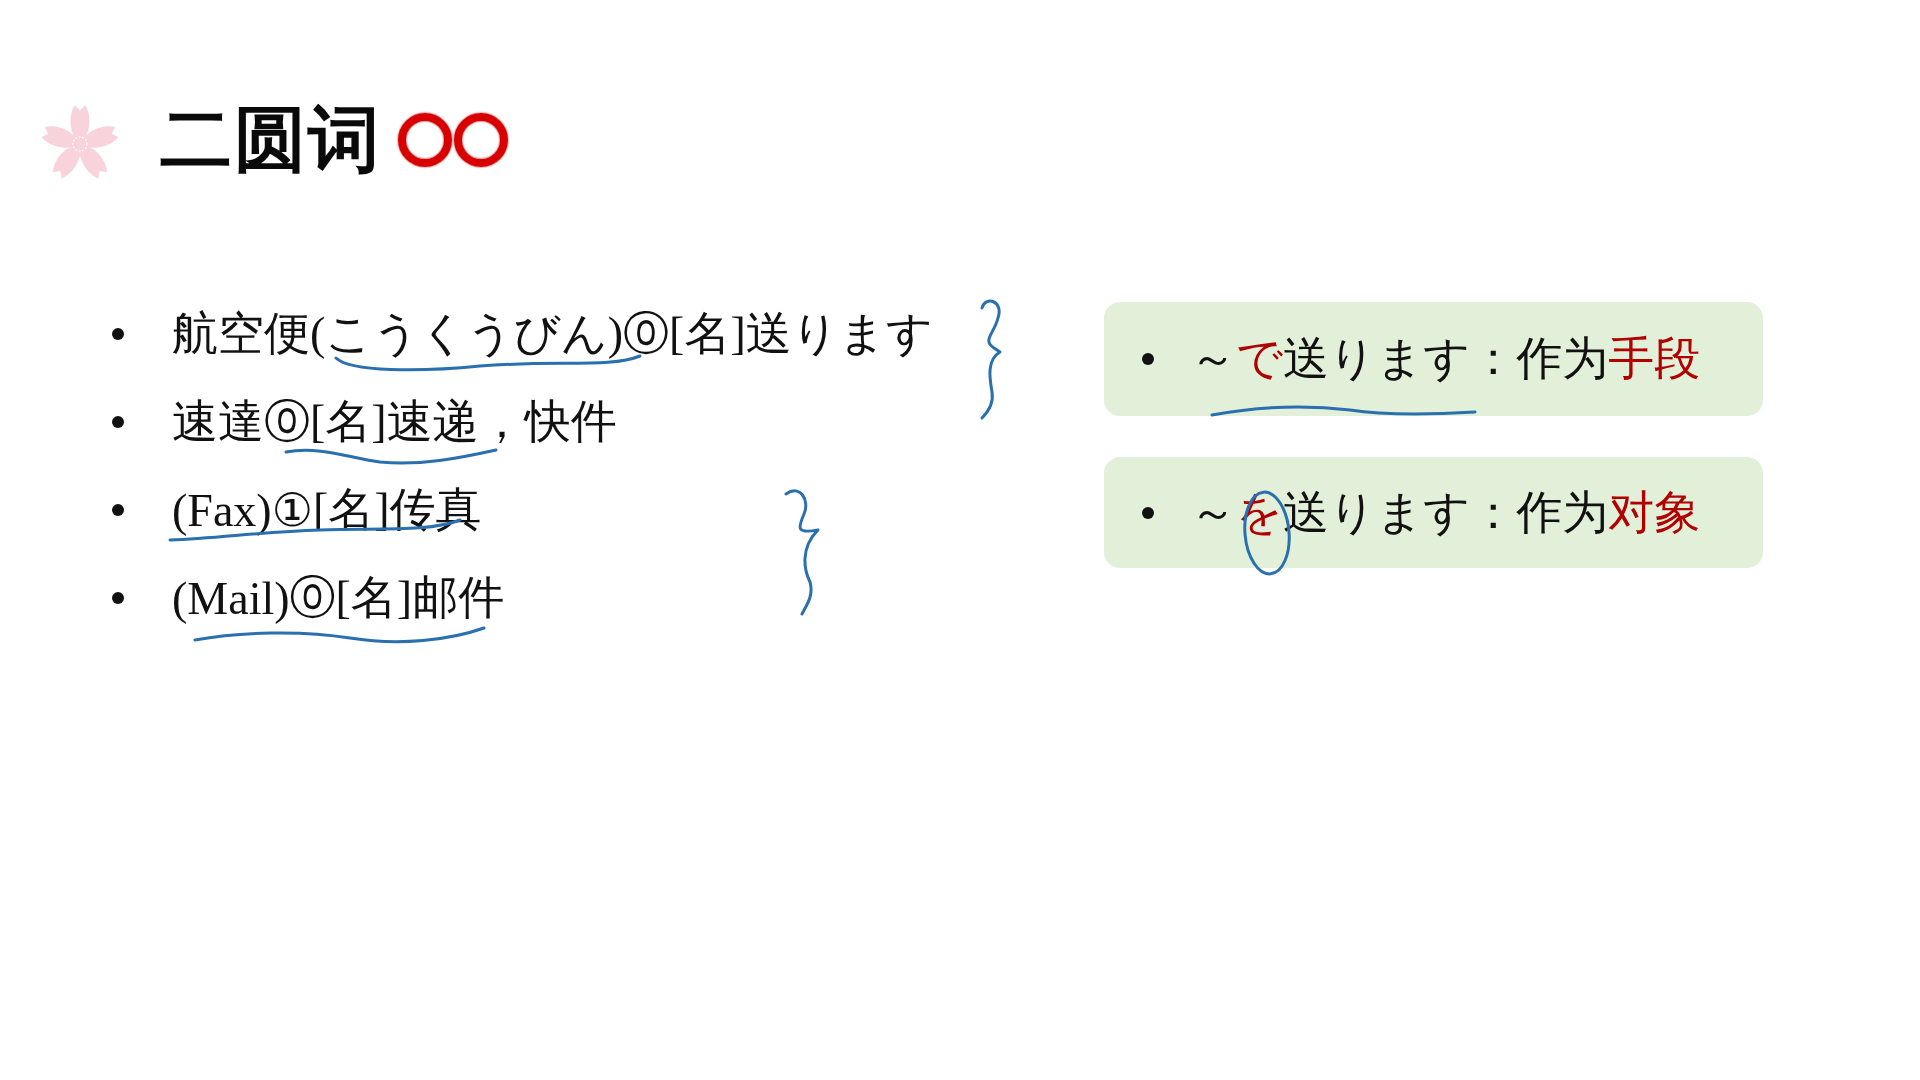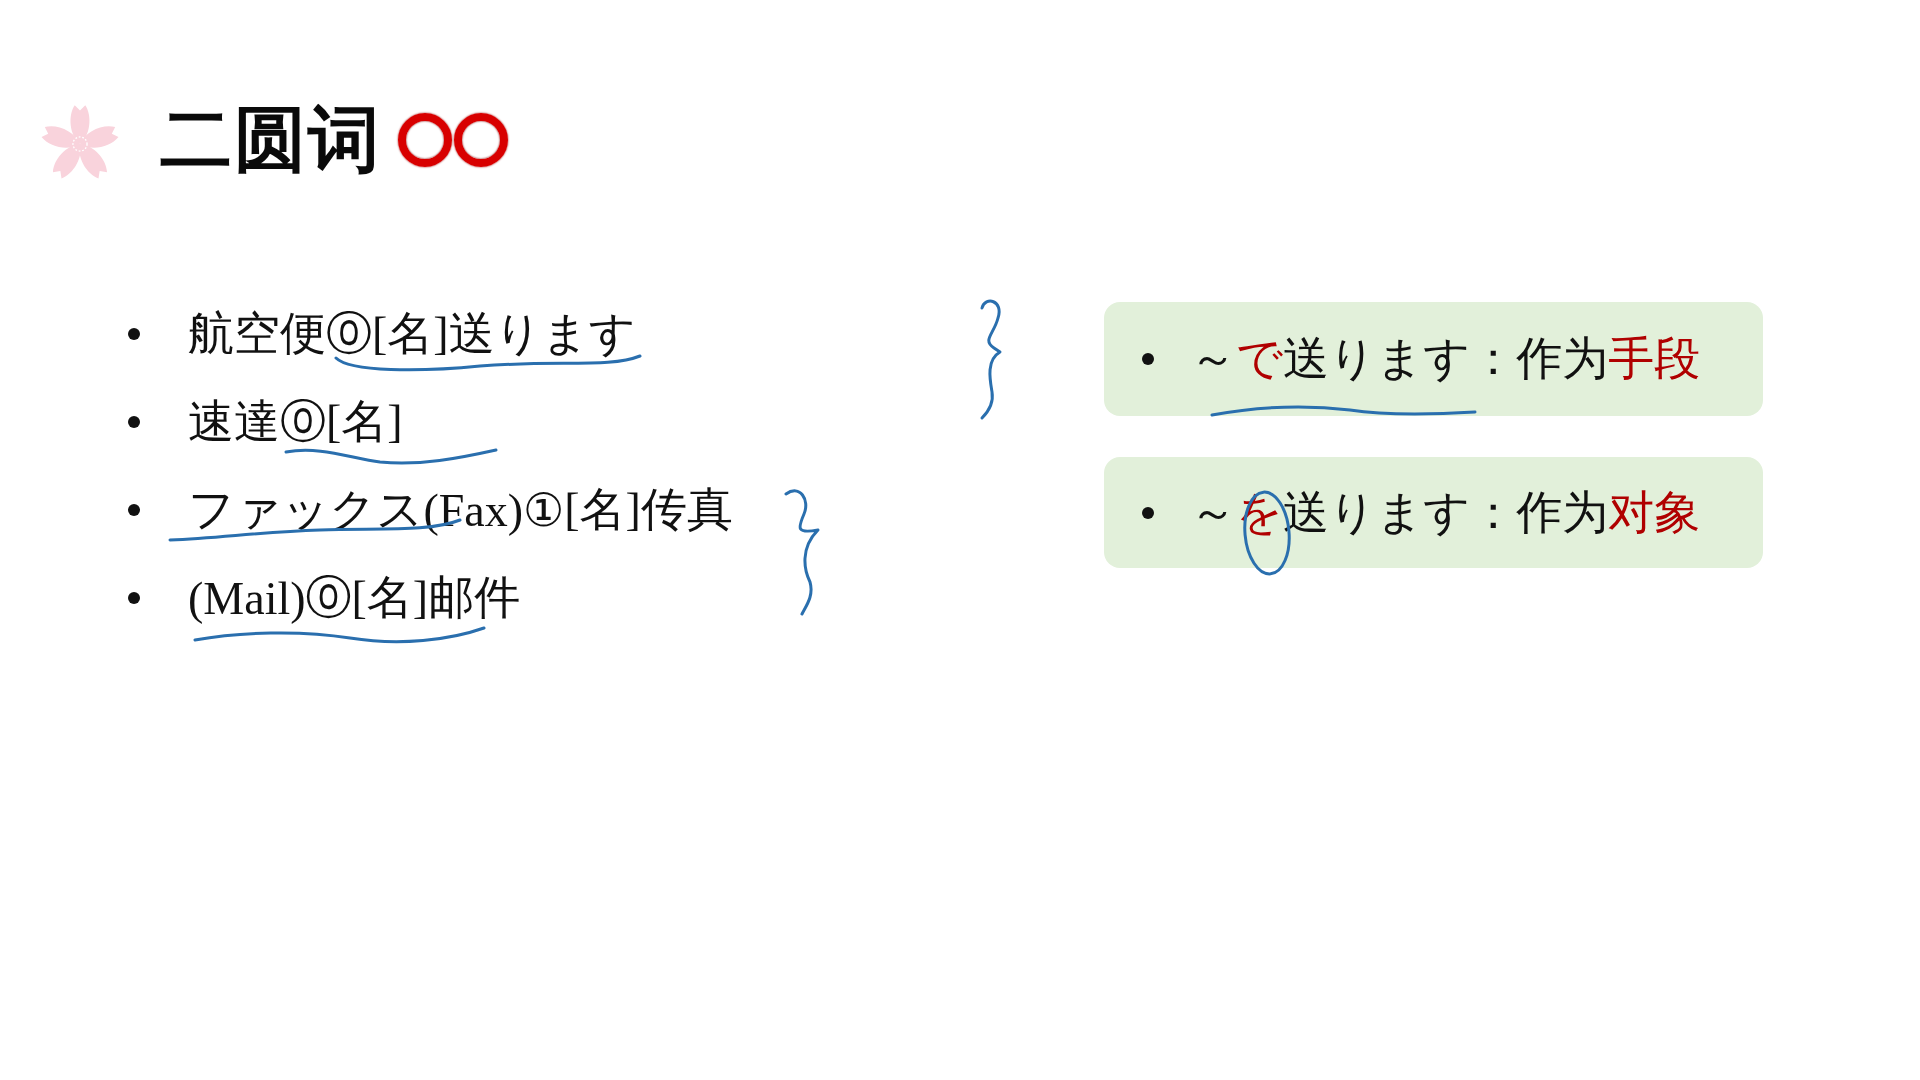--- a/index.html
+++ b/index.html
@@ -9,21 +9,21 @@
   }
   .sakura { position:absolute; left:36px; top:100px; width:88px; height:88px; }
   .title {
     position:absolute; left:160px; top:100px; height:80px; display:flex; align-items:center;
     font-family:"DejaVu Sans", "Liberation Sans", sans-serif; font-weight:bold; font-size:72px;
     color:#0a0a0a; letter-spacing:2px;text-align:center;
   }
   .title-circles { display:flex; gap:2px; margin-left:16px; }
   .ring { width:54px; height:54px; border-radius:50%; border:8px solid #d80000; box-sizing:border-box;
           box-shadow: inset 0 0 2px #700, 0 0 2px #900; }
-  .vocab { position:absolute; left:122px; top:290px; }
+  .vocab { position:absolute; left:106px; top:290px; }
   .vocab-item { position:relative; height:88px; display:flex; align-items:center; font-size:46px; white-space:nowrap; }
   .bullet { width:12px; height:12px; border-radius:50%; background:#111; margin-left:6px; margin-right:48px; flex:none; }
   .box {
     position:absolute; left:1104px; width:659px; background:#e2f0da; border-radius:16px;
     display:flex; align-items:center; font-size:46px; white-space:nowrap;
   }
   .box .bullet { margin-left:38px; margin-right:36px; }
   .red { color:#b00000; }
   .pen { position:absolute; left:0; top:0; width:1920px; height:1080px; pointer-events:none; }
   .pen path, .pen ellipse { fill:none; stroke:#2a6fae; stroke-width:3; stroke-linecap:round; stroke-linejoin:round; }
@@ -49,33 +49,34 @@
   <span class="title-circles">
     <span class="ring"></span>
     <span class="ring"></span>
   </span>
 </div>
 
 <div class="vocab">
   <div class="vocab-item">
     <span class="bullet"></span>
     <span>航空便</span>
+    <span>(こうくうびん)</span>
     <span>⓪</span>
     <span>[名]</span>
     <span>送ります</span>
   </div>
   <div class="vocab-item">
     <span class="bullet"></span>
     <span>速達</span>
     <span>⓪</span>
     <span> [名]</span>
+    <span>速递，快件</span>
   </div>
   <div class="vocab-item">
     <span class="bullet"></span>
-    <span>ファックス</span>
     <span>(Fax)</span>
     <span>①</span>
     <span> [名]</span>
     <span>传真</span>
   </div>
   <div class="vocab-item">
     <span class="bullet"></span>
     <span>(Mail)</span>
     <span>⓪</span>
     <span> [名]</span>

